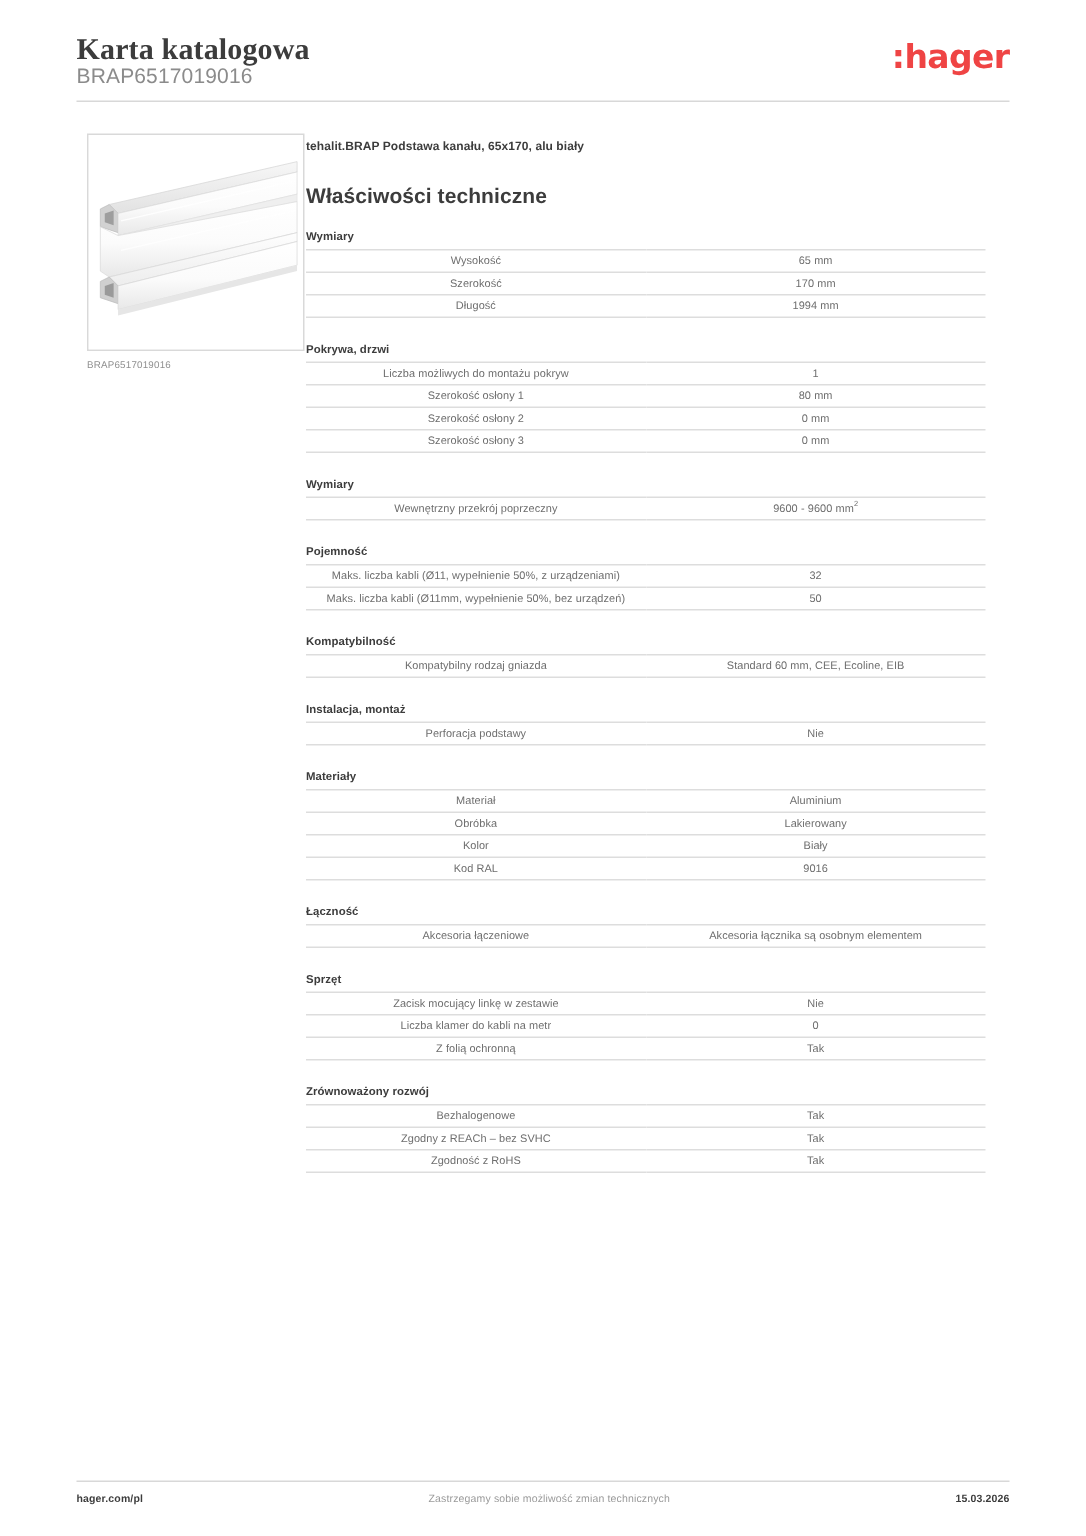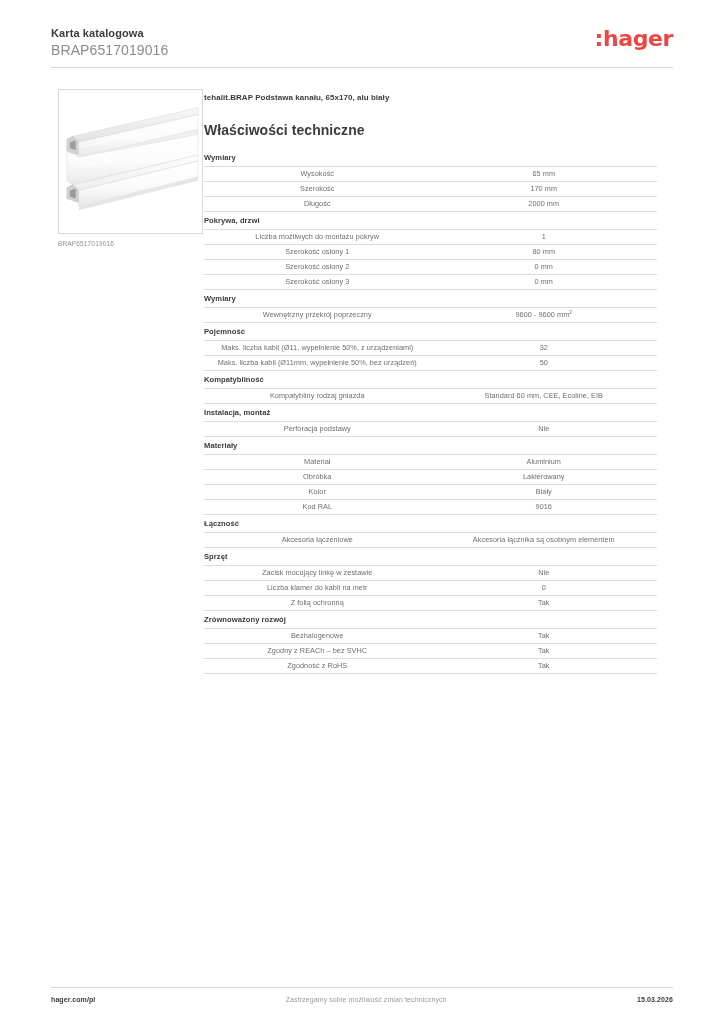--- a/index.html
+++ b/index.html
@@ -30,25 +30,26 @@
     left: 51px;
     top: 25px;
     width: 622px;
     height: 42px;
     display: flex;
     align-items: flex-start;
     justify-content: space-between;
   }
   .doc-titles { display: flex; flex-direction: column; }
   .doc-title {
-    font-size: 11px;
+    font-size: 20px;
     font-weight: bold;
     color: #3c3c3c;
     line-height: 17px;
     letter-spacing: .1px;
+    font-family: Liberation Serif, serif;
   }
   .doc-subtitle {
     font-size: 14px;
     font-weight: normal;
     color: #8b8b8b;
     line-height: 17px;
     letter-spacing: .1px;
   }
   .logo {
     font-size: 22px;
@@ -108,21 +109,21 @@
   }
   .tech-heading {
     margin-top: 22px;
     font-size: 14px;
     font-weight: bold;
     color: #3c3c3c;
     letter-spacing: .05px;
     line-height: 11px;
   }
 
-  .group { margin-top: 4px; }
+  .group { margin-top: 16px; }
   .group.first { margin-top: 17px; }
   .group-title {
     font-size: 7.6px;
     font-weight: bold;
     color: #3c3c3c;
     letter-spacing: .05px;
     padding-bottom: 3px;
     line-height: 10px;
   }
   table.spec-table {
@@ -258,21 +259,21 @@
               <tr>
                 <td class="spec-label">Wysokość</td>
                 <td class="spec-value">65 mm</td>
               </tr>
               <tr>
                 <td class="spec-label">Szerokość</td>
                 <td class="spec-value">170 mm</td>
               </tr>
               <tr>
                 <td class="spec-label">Długość</td>
-                <td class="spec-value">2000 mm</td>
+                <td class="spec-value">1994 mm</td>
               </tr>
             </tbody>
           </table>
         </div>
         <div class="group">
           <div class="group-title">Pokrywa, drzwi</div>
           <table class="spec-table">
             <tbody>
               <tr>
                 <td class="spec-label">Liczba możliwych do montażu pokryw</td>

